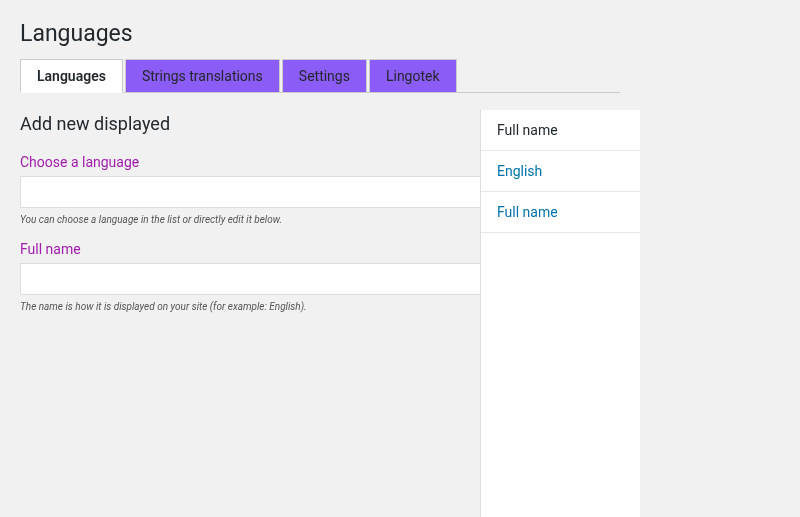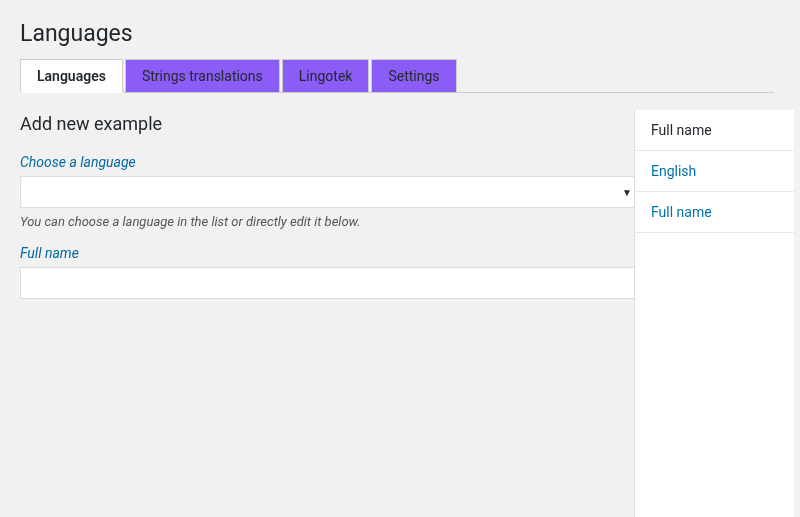--- a/index.html
+++ b/index.html
@@ -10,21 +10,21 @@
 
     body {
       font-family: -apple-system, BlinkMacSystemFont, "Segoe UI", Roboto, Oxygen, sans-serif;
       background-color: #f1f1f1;
       color: #23282d;
       font-size: 14px;
     }
 
     .page-wrapper {
       display: flex;
-      width: 794px;
+      width: 640px;
       min-height: 517px;
       background-color: #f1f1f1;
       padding: 20px 0 0 0;
       position: relative;
     }
 
     .main-content {
       flex: 1;
       padding: 0 20px;
     }
@@ -79,23 +79,22 @@
       max-width: 620px;
     }
 
     .form-group {
       margin-bottom: 16px;
     }
 
     .form-label {
       display: block;
       font-size: 14px;
-      color: #0369a1;
+      color: #a21caf;
       margin-bottom: 6px;
-      font-style: italic;
     }
 
     .form-select {
       width: 100%;
       padding: 6px 28px 6px 8px;
       border: 1px solid #ddd;
       background: #fff;
       font-size: 14px;
       color: #23282d;
       appearance: none;
@@ -114,21 +113,21 @@
       position: absolute;
       right: 8px;
       top: 50%;
       transform: translateY(-50%);
       pointer-events: none;
       font-size: 10px;
       color: #23282d;
     }
 
     .form-hint {
-      font-size: 13px;
+      font-size: 10px;
       color: #555;
       font-style: italic;
       margin-top: 6px;
     }
 
     .form-input {
       width: 100%;
       padding: 6px 8px;
       border: 1px solid #ddd;
       background: #fff;
@@ -164,41 +163,42 @@
 </head>
 <body>
 
 <div class="page-wrapper">
   <div class="main-content">
     <h1 class="page-title">Languages</h1>
 
     <nav class="tabs-nav">
       <a class="tab-item active">Languages</a>
       <a class="tab-item">Strings translations</a>
+      <a class="tab-item">Settings</a>
       <a class="tab-item">Lingotek</a>
-      <a class="tab-item">Settings</a>
     </nav>
 
     <div class="form-section">
-      <h2 class="section-title">Add new example</h2>
+      <h2 class="section-title">Add new displayed</h2>
 
       <div class="form-group">
         <label class="form-label">Choose a language</label>
         <div class="select-wrapper">
           <select class="form-select">
             <option value=""></option>
           </select>
           <span class="select-arrow">▼</span>
         </div>
         <p class="form-hint">You can choose a language in the list or directly edit it below.</p>
       </div>
 
       <div class="form-group">
         <label class="form-label">Full name</label>
         <input type="text" class="form-input" style="">
+        <p class="form-hint">The name is how it is displayed on your site (for example: English).</p>
       </div>
     </div>
   </div>
 
   <div class="right-panel">
     <div class="right-panel-item">
       <span>Full name</span>
     </div>
     <div class="right-panel-item">
       <a href="#">English</a>

